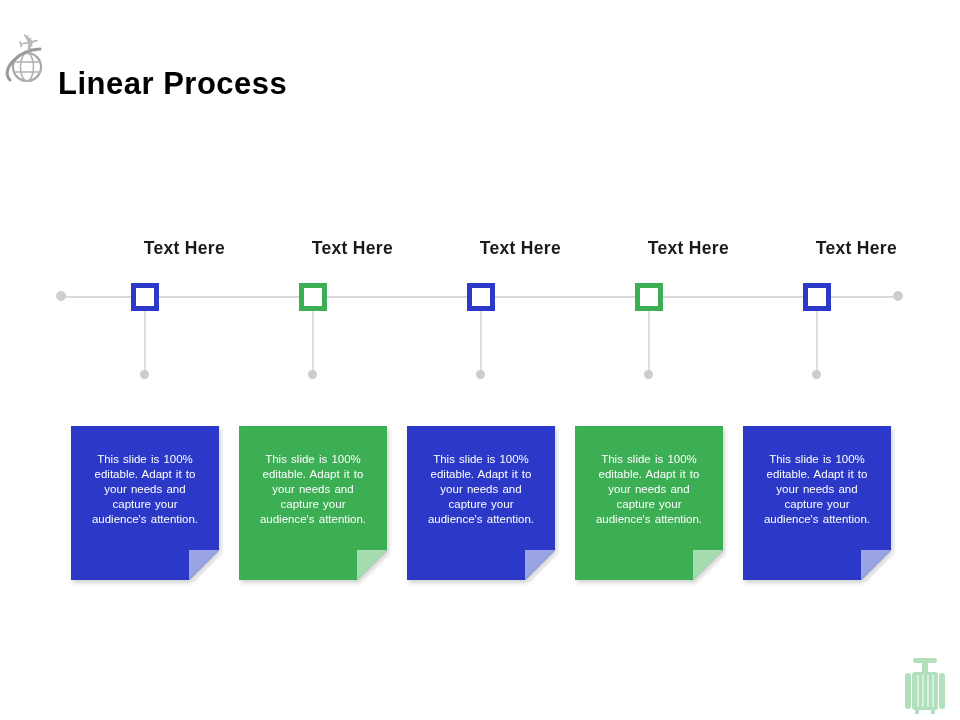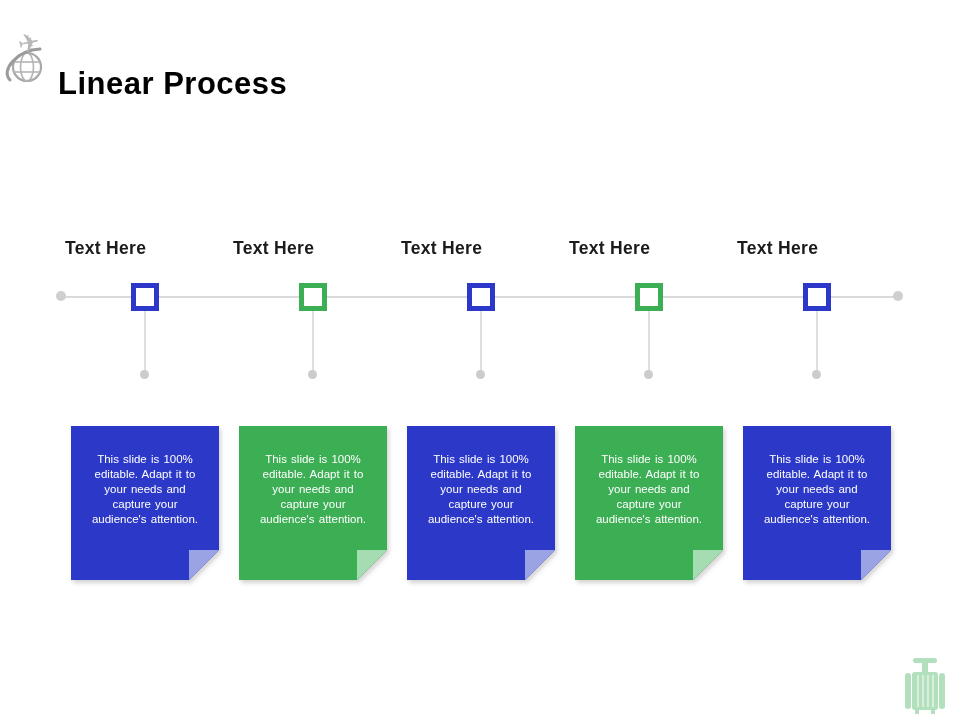--- a/index.html
+++ b/index.html
@@ -29,21 +29,21 @@
   
   .tl-line { position: absolute; left: 60px; top: 296px; width: 838px; height: 2px; background: #dadada; }
   .tl-end-dot { position: absolute; top: 291px; width: 10px; height: 10px; border-radius: 50%; background: #cfcfcf; }
   .tl-end-dot.left { left: 56px; }
   .tl-end-dot.right { left: 893px; }
 
   
   .step { position: absolute; top: 238px; width: 160px; height: 300px; }
   .step-label {
     position: absolute; top: 0; left: 0; width: 100%;
-    text-align: left; font-size: 17.5px; font-weight: 700; color: #1b1b1b;
+    text-align: right; font-size: 17.5px; font-weight: 700; color: #1b1b1b;
     letter-spacing: 0.3px;
   }
   .step-connector { position: absolute; left: 79px; top: 60px; width: 2px; height: 80px; background: #dedede; }
   .step-square {
     position: absolute; left: 66px; top: 45px; width: 28px; height: 28px;
     background: #ffffff; border: 5px solid var(--sq, #2b38c8);
   }
   .step-dot { position: absolute; left: 75px; top: 132px; width: 9px; height: 9px; border-radius: 50%; background: #cccccc; }
   .card-wrap {
     position: absolute; left: 6px; top: 145px; width: 148px; height: 154px;

